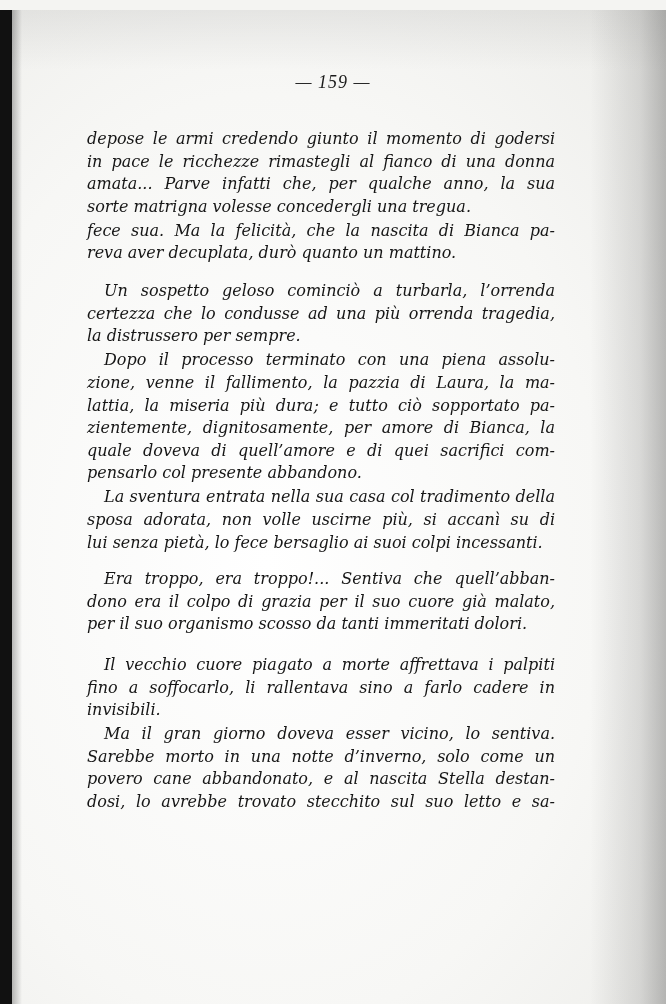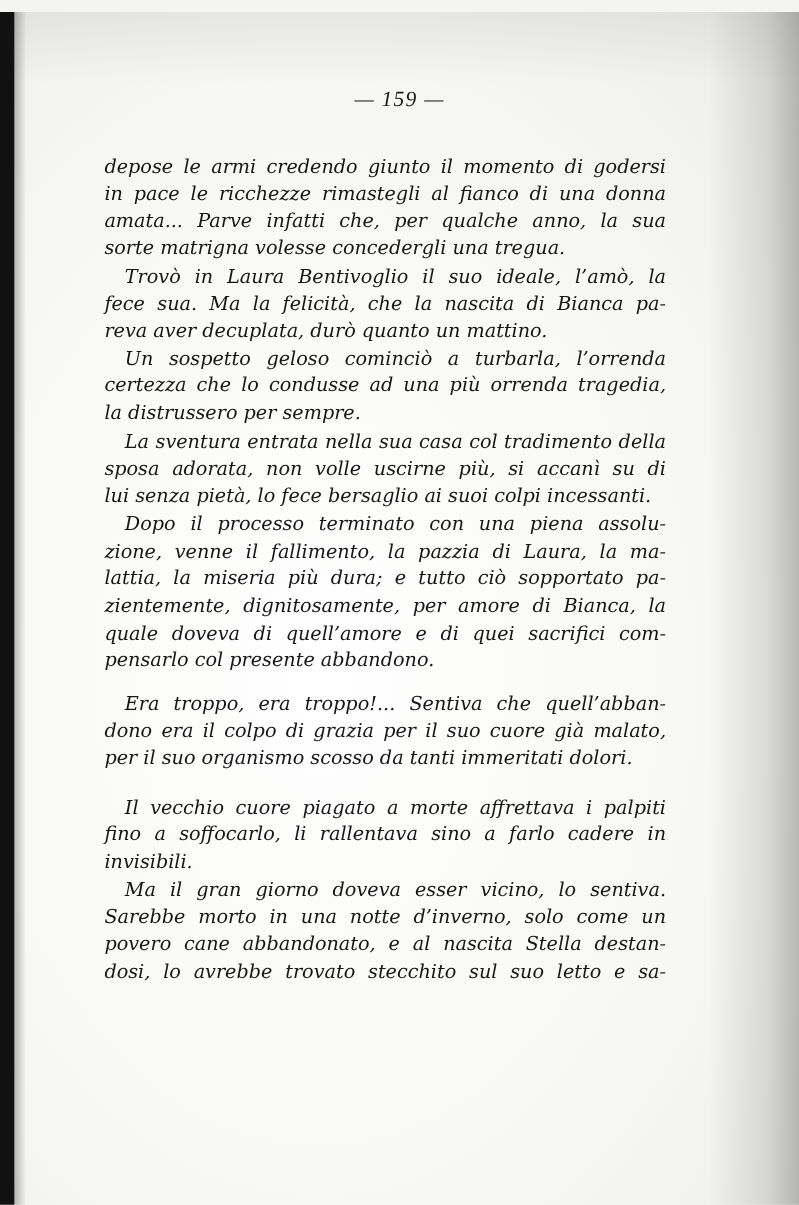--- a/index.html
+++ b/index.html
@@ -50,41 +50,40 @@
   <div class="page-number">— 159 —</div>
 
   <div class="text-block" id="text-block" style="padding-top: 16px;">
       <div>
         <span class="line">depose le armi credendo giunto il momento di godersi</span>
         <span class="line">in pace le ricchezze rimastegli al fianco di una donna</span>
         <span class="line">amata... Parve infatti che, per qualche anno, la sua</span>
         <span class="line last">sorte matrigna volesse concedergli una tregua.</span>
       </div>
       <div style="margin-top: 1.5px;">
-        <span class="line indent">Trovò in Laura Bentivoglio il suo ideale, l’amò, la</span>
         <span class="line">fece sua. Ma la felicità, che la nascita di Bianca pa-</span>
         <span class="line last">reva aver decuplata, durò quanto un mattino.</span>
       </div>
-      <div style="margin-top: 0;">
+      <div style="margin-top: 15px;">
         <span class="line indent">Un sospetto geloso cominciò a turbarla, l’orrenda</span>
         <span class="line">certezza che lo condusse ad una più orrenda tragedia,</span>
         <span class="line last">la distrussero per sempre.</span>
-      </div>
-      <div style="margin-top: 1.5px;">
-        <span class="line indent">La sventura entrata nella sua casa col tradimento della</span>
-        <span class="line">sposa adorata, non volle uscirne più, si accanì su di</span>
-        <span class="line last">lui senza pietà, lo fece bersaglio ai suoi colpi incessanti.</span>
       </div>
       <div style="margin-top: 1.5px;">
         <span class="line indent">Dopo il processo terminato con una piena assolu-</span>
         <span class="line">zione, venne il fallimento, la pazzia di Laura, la ma-</span>
         <span class="line">lattia, la miseria più dura; e tutto ciò sopportato pa-</span>
         <span class="line">zientemente, dignitosamente, per amore di Bianca, la</span>
         <span class="line">quale doveva di quell’amore e di quei sacrifici com-</span>
         <span class="line last">pensarlo col presente abbandono.</span>
+      </div>
+      <div style="margin-top: 1.5px;">
+        <span class="line indent">La sventura entrata nella sua casa col tradimento della</span>
+        <span class="line">sposa adorata, non volle uscirne più, si accanì su di</span>
+        <span class="line last">lui senza pietà, lo fece bersaglio ai suoi colpi incessanti.</span>
       </div>
       <div style="margin-top: 14px;">
         <span class="line indent">Era troppo, era troppo!... Sentiva che quell’abban-</span>
         <span class="line">dono era il colpo di grazia per il suo cuore già malato,</span>
         <span class="line last">per il suo organismo scosso da tanti immeritati dolori.</span>
       </div>
       <div style="margin-top: 18px;">
         <span class="line indent">Il vecchio cuore piagato a morte affrettava i palpiti</span>
         <span class="line">fino a soffocarlo, li rallentava sino a farlo cadere in</span>
         <span class="line last">invisibili.</span>

